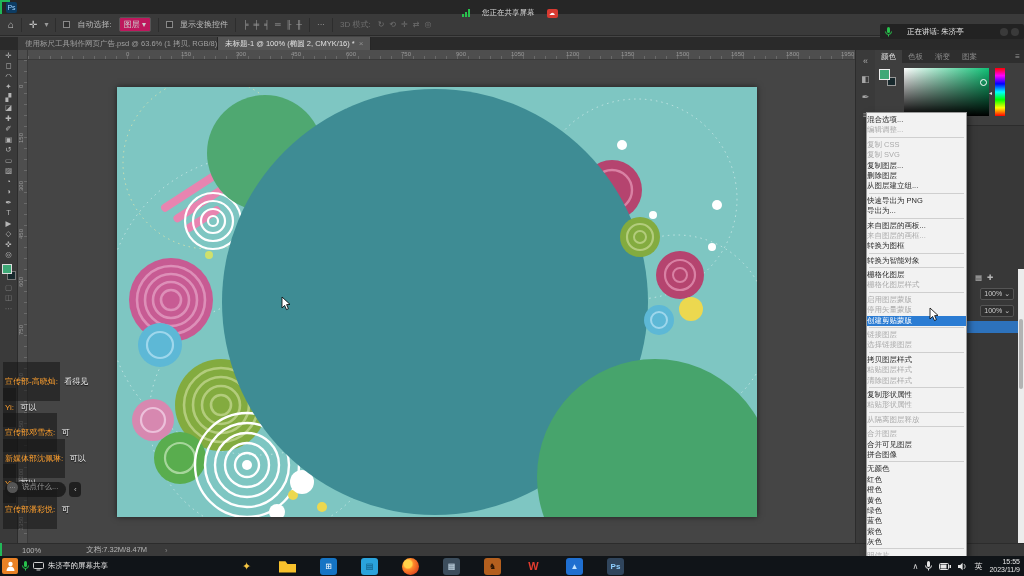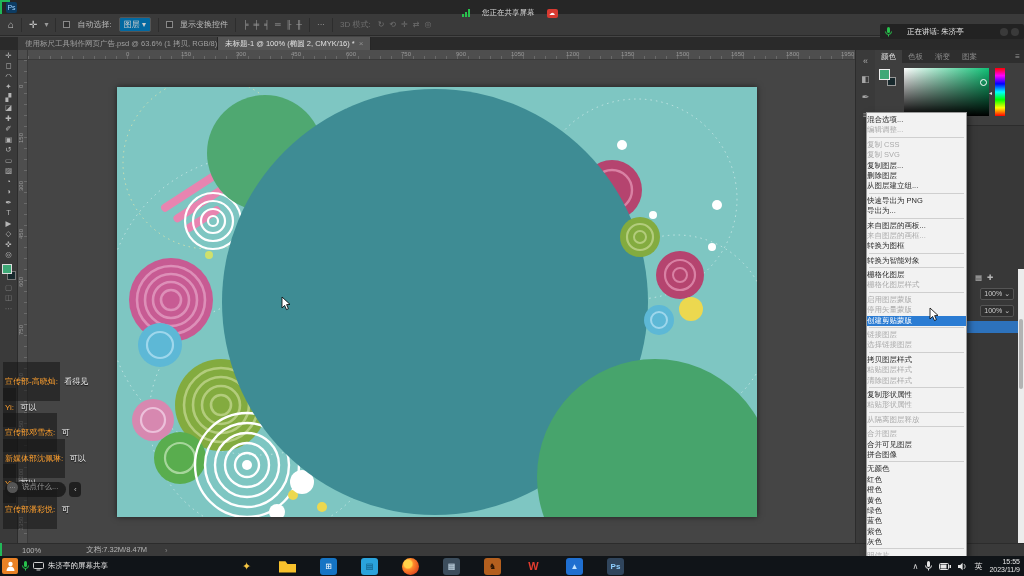--- a/index.html
+++ b/index.html
@@ -16,21 +16,21 @@
   .sig-bars i { display:block; width:2px; background:#27c24c; }
   .sig-bars i:nth-child(1){height:3px;} .sig-bars i:nth-child(2){height:5px;} .sig-bars i:nth-child(3){height:8px;}
   .share-banner-text { color:#ddd; font-size:7.5px; white-space:nowrap; }
   .cloud-badge { width:11px; height:9px; background:#d83a31; border-radius:2px; color:#fff; font-size:6px; line-height:9px; text-align:center; }
 
   
   .optionsbar { position:absolute; left:0; top:14px; width:1024px; height:22px; background:#3a3a3a; border-bottom:1px solid #2a2a2a; display:flex; align-items:center; gap:7px; padding-left:8px; color:#bbb; font-size:8px; z-index:9; }
   .ob-icon { color:#c7c7c7; font-size:10px; }
   .ob-sep { width:1px; height:14px; background:#2d2d2d; }
   .checkbox { width:7px; height:7px; border:1px solid #888; display:inline-block; background:#2f2f2f; }
-  .ob-select { background:#0369a1; border:1px solid #555; padding:1px 4px; color:#ccc; font-size:8px; border-radius:2px; white-space:nowrap; }
+  .ob-select { background:#be185d; border:1px solid #555; padding:1px 4px; color:#ccc; font-size:8px; border-radius:2px; white-space:nowrap; }
   .ob-group { display:flex; gap:5px; align-items:center; }
   .ob-glyph { color:#9a9a9a; font-size:8px; }
   .dim { color:#6f6f6f; }
 
   
   .tabbar { position:absolute; left:0; top:37px; width:1024px; height:13px; background:#2a2a2a; display:flex; padding-left:18px; z-index:8; }
   .doc-tab { display:flex; align-items:center; gap:4px; background:#3c3c3c; color:#9f9f9f; font-size:7.5px; padding:0 7px; border-right:1px solid #262626; white-space:nowrap; max-width:200px; overflow:hidden; }
   .doc-tab.active { background:#565656; color:#e0e0e0; }
   .tab-close { color:#8f8f8f; font-size:8px; }
 

